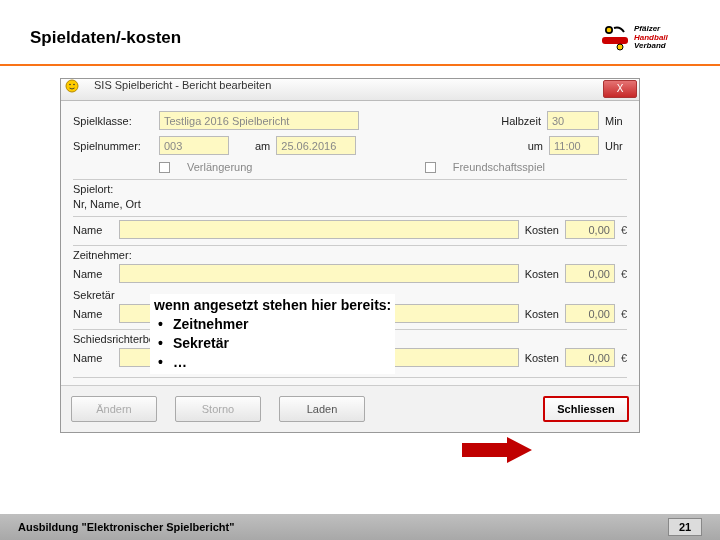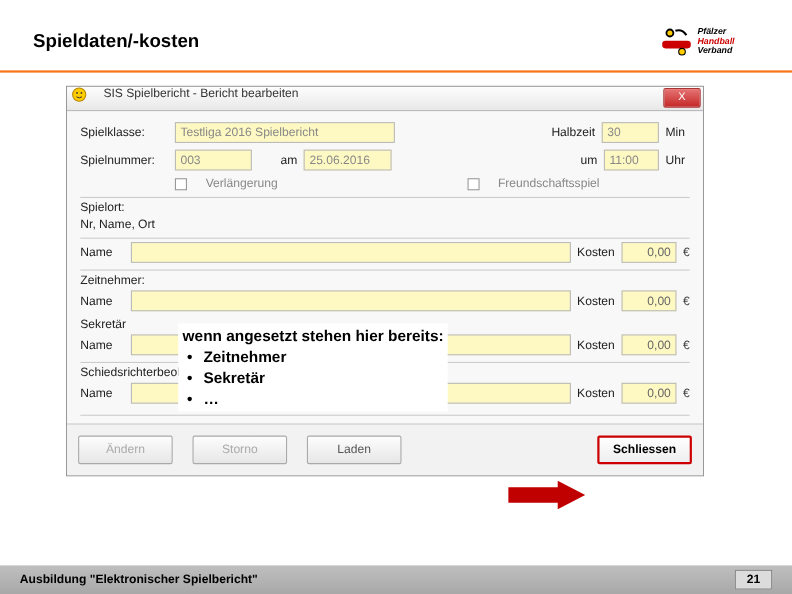--- a/index.html
+++ b/index.html
@@ -24,21 +24,21 @@
   .row { display: flex; align-items: center; margin-bottom: 6px; gap: 6px; }
   .lbl { color: #222; font-size: 11px; }
   .inp { background: #fef9c3; border: 1px solid #bbb; height: 19px; padding: 1px 4px; font-size: 11px; color: #666; display: inline-flex; align-items: center; }
   .inp.ro { color: #888; }
   .chk { display: inline-flex; align-items: center; gap: 17px; color: #888; font-size: 11px; }
   .chkbox { width: 11px; height: 11px; border: 1px solid #999; background: #fff; }
   .sep { height: 1px; background: #ccc; margin: 6px 0 3px 0; }
   .section-lbl { font-size: 11px; color: #222; margin-bottom: 3px; }
   .eur { font-size: 11px; color: #444; }
   
-  .callout { position: absolute; left: 162px; top: 294px; background: #fff; padding: 2px 4px; font-size: 14px; font-weight: bold; line-height: 1.35; z-index: 20; font-family: Arial; }
+  .callout { position: absolute; left: 150px; top: 294px; background: #fff; padding: 2px 4px; font-size: 14px; font-weight: bold; line-height: 1.35; z-index: 20; font-family: Arial; }
   .callout ul { list-style: none; margin-left: 4px; }
   .callout li::before { content: "•"; margin-right: 10px; }
   
   .btn-bar { background: #f2f2f2; border-top: 1px solid #ccc; padding: 10px; display: flex; gap: 18px; justify-content: flex-start; position: relative; }
   .btn { width: 86px; height: 26px; border: 1px solid #aaa; background: linear-gradient(#fdfdfd,#e6e6e6); font-size: 11px; border-radius: 2px; display:inline-flex; align-items:center; justify-content:center; color:#555; }
   .btn.disabled { color: #aaa; }
   .btn.primary { border: 2px solid #c00; font-weight: bold; color: #000; background: linear-gradient(#fff,#eee); }
   .spacer { flex: 1; }
   
   .arrow { position: absolute; left: 462px; top: 437px; width: 70px; height: 26px; z-index: 15; }

